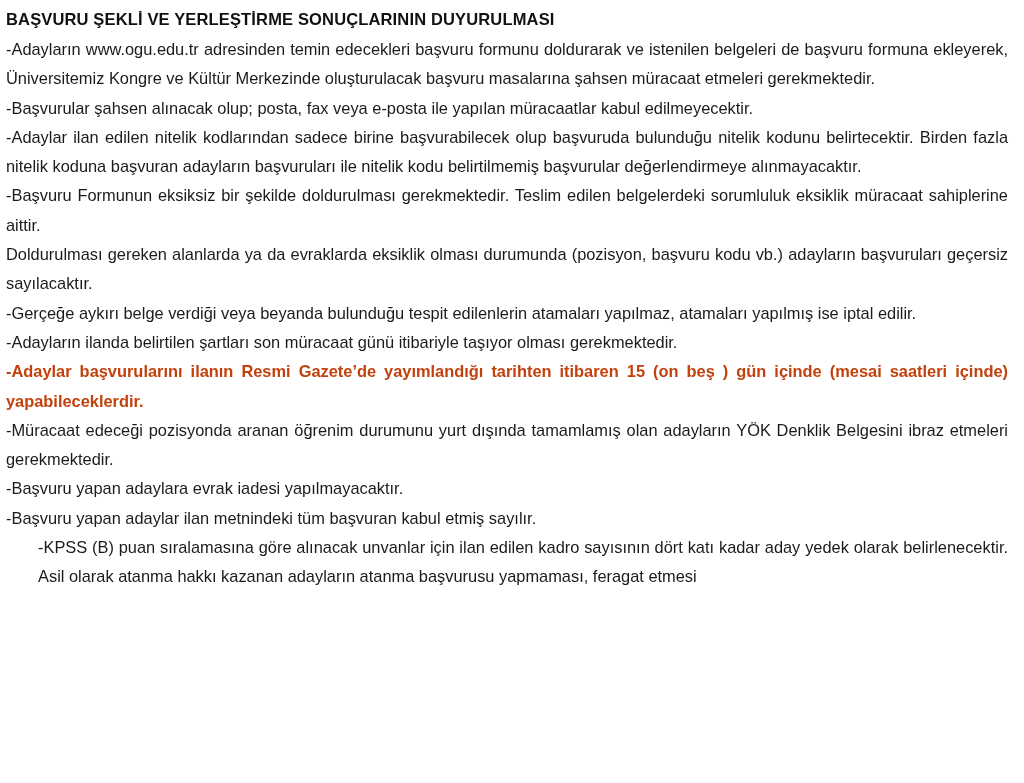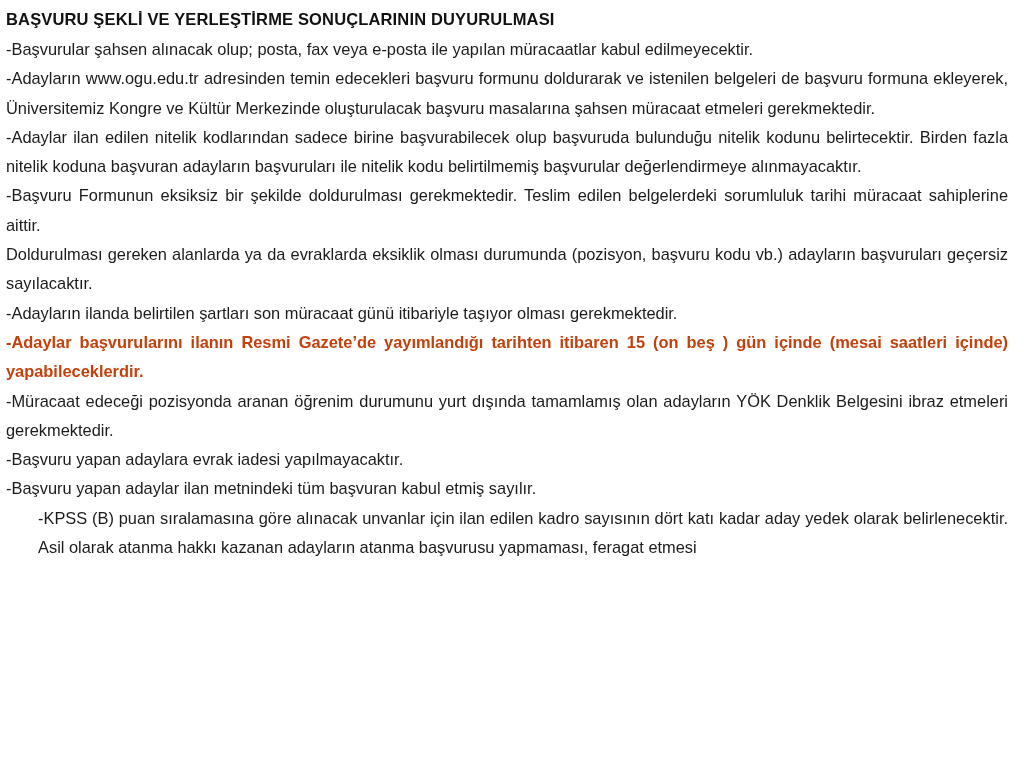--- a/index.html
+++ b/index.html
@@ -51,25 +51,26 @@
     margin-left: 32px;
   }
 </style>
 </head>
 <body>
 
 <div id="page">
 
   <h1 class="doc-heading">BAŞVURU ŞEKLİ VE YERLEŞTİRME SONUÇLARININ DUYURULMASI</h1>
 
+  <p class="para">-Adayların www.ogu.edu.tr adresinden temin edecekleri başvuru formunu doldurarak ve istenilen belgeleri de başvuru formuna ekleyerek, Üniversitemiz Kongre ve Kültür Merkezinde oluşturulacak başvuru masalarına şahsen müracaat etmeleri gerekmektedir.</p>
   <p class="para">-Başvurular şahsen alınacak olup; posta, fax veya e-posta ile yapılan müracaatlar kabul edilmeyecektir.</p>
-  <p class="para">-Adayların www.ogu.edu.tr adresinden temin edecekleri başvuru formunu doldurarak ve istenilen belgeleri de başvuru formuna ekleyerek, Üniversitemiz Kongre ve Kültür Merkezinde oluşturulacak başvuru masalarına şahsen müracaat etmeleri gerekmektedir.</p>
   <p class="para">-Adaylar ilan edilen nitelik kodlarından sadece birine başvurabilecek olup başvuruda bulunduğu nitelik kodunu belirtecektir. Birden fazla nitelik koduna başvuran adayların başvuruları ile nitelik kodu belirtilmemiş başvurular değerlendirmeye alınmayacaktır.</p>
-  <p class="para">-Başvuru Formunun eksiksiz bir şekilde doldurulması gerekmektedir. Teslim edilen belgelerdeki sorumluluk tarihi müracaat sahiplerine aittir.</p>
+  <p class="para">-Başvuru Formunun eksiksiz bir şekilde doldurulması gerekmektedir. Teslim edilen belgelerdeki sorumluluk eksiklik müracaat sahiplerine aittir.</p>
   <p class="para">Doldurulması gereken alanlarda ya da evraklarda eksiklik olması durumunda (pozisyon, başvuru kodu vb.) adayların başvuruları geçersiz sayılacaktır.</p>
+  <p class="para">-Gerçeğe aykırı belge verdiği veya beyanda bulunduğu tespit edilenlerin atamaları yapılmaz, atamaları yapılmış ise iptal edilir.</p>
   <p class="para">-Adayların ilanda belirtilen şartları son müracaat günü itibariyle taşıyor olması gerekmektedir.</p>
   <p class="para bold">-Adaylar başvurularını ilanın Resmi Gazete’de yayımlandığı tarihten itibaren 15 (on beş ) gün içinde (mesai saatleri içinde) yapabileceklerdir.</p>
   <p class="para">-Müracaat edeceği pozisyonda aranan öğrenim durumunu yurt dışında tamamlamış olan adayların YÖK Denklik Belgesini ibraz etmeleri gerekmektedir.</p>
   <p class="para">-Başvuru yapan adaylara evrak iadesi yapılmayacaktır.</p>
   <p class="para">-Başvuru yapan adaylar ilan metnindeki tüm başvuran kabul etmiş sayılır.</p>
   <p class="para">-KPSS (B) puan sıralamasına göre alınacak unvanlar için ilan edilen kadro sayısının dört katı kadar aday yedek olarak belirlenecektir. Asil olarak atanma hakkı kazanan adayların atanma başvurusu yapmaması, feragat etmesi</p>
 
 </div>
 
 </body></html>

